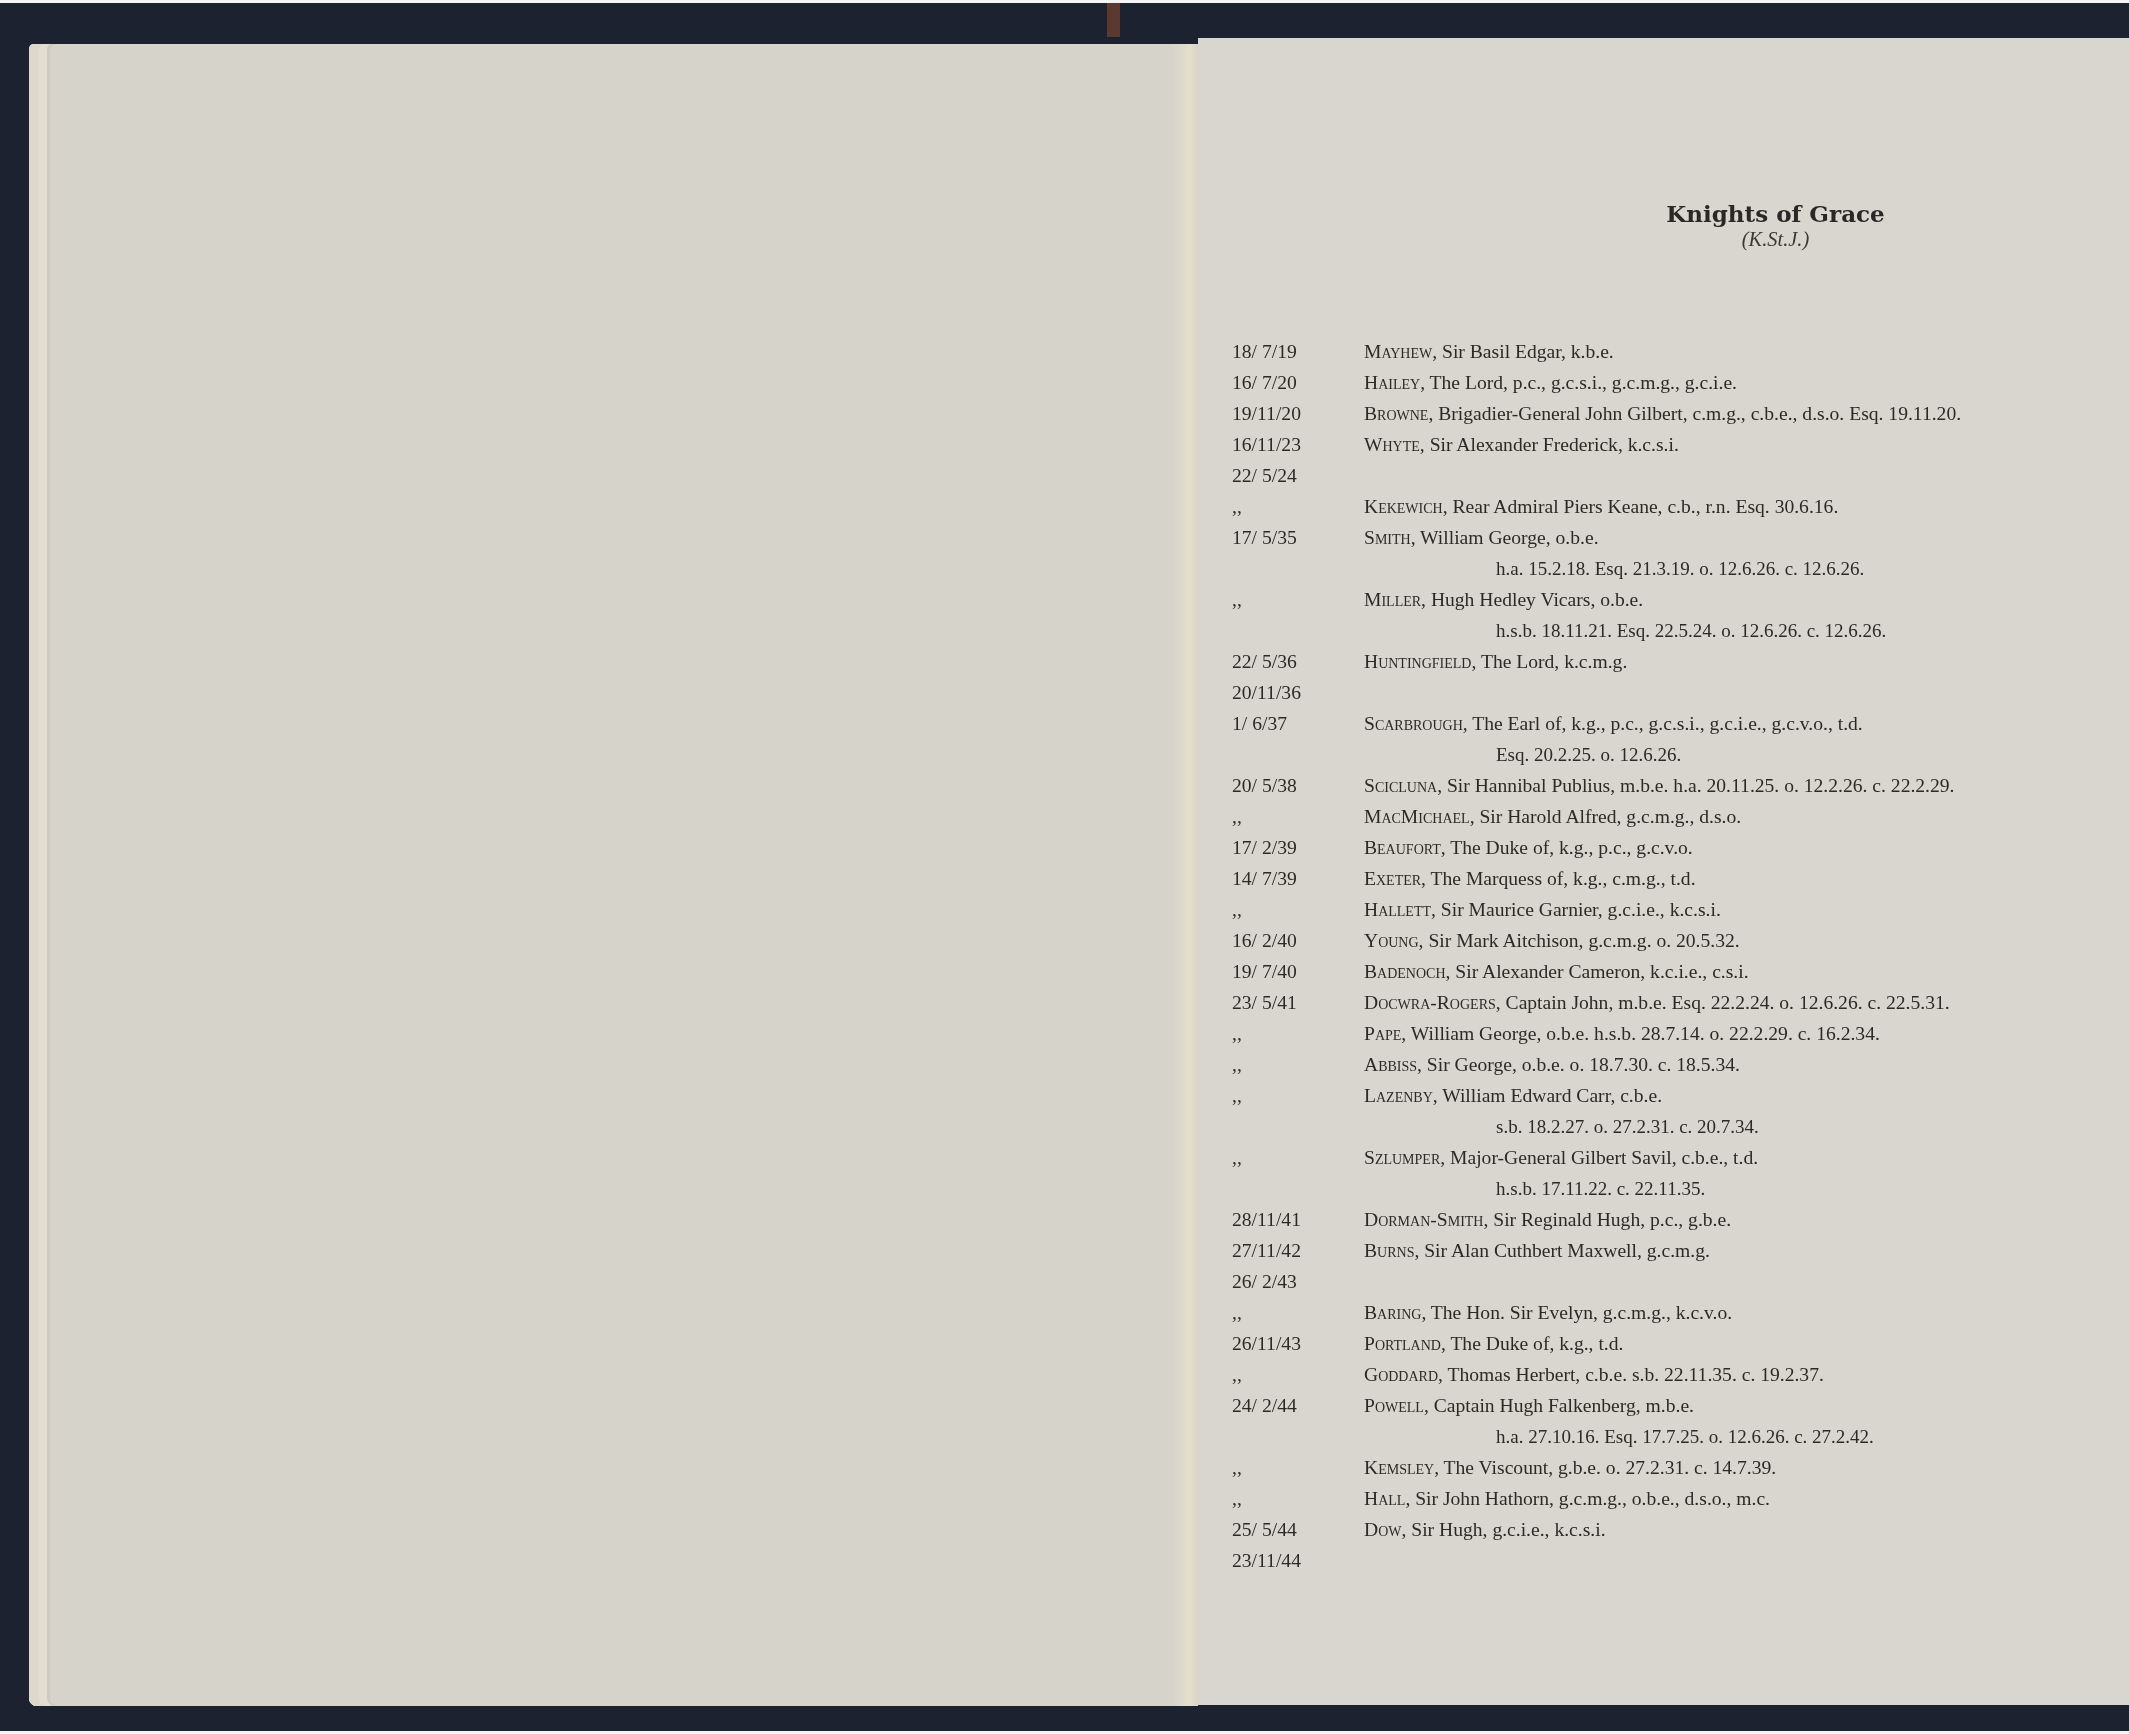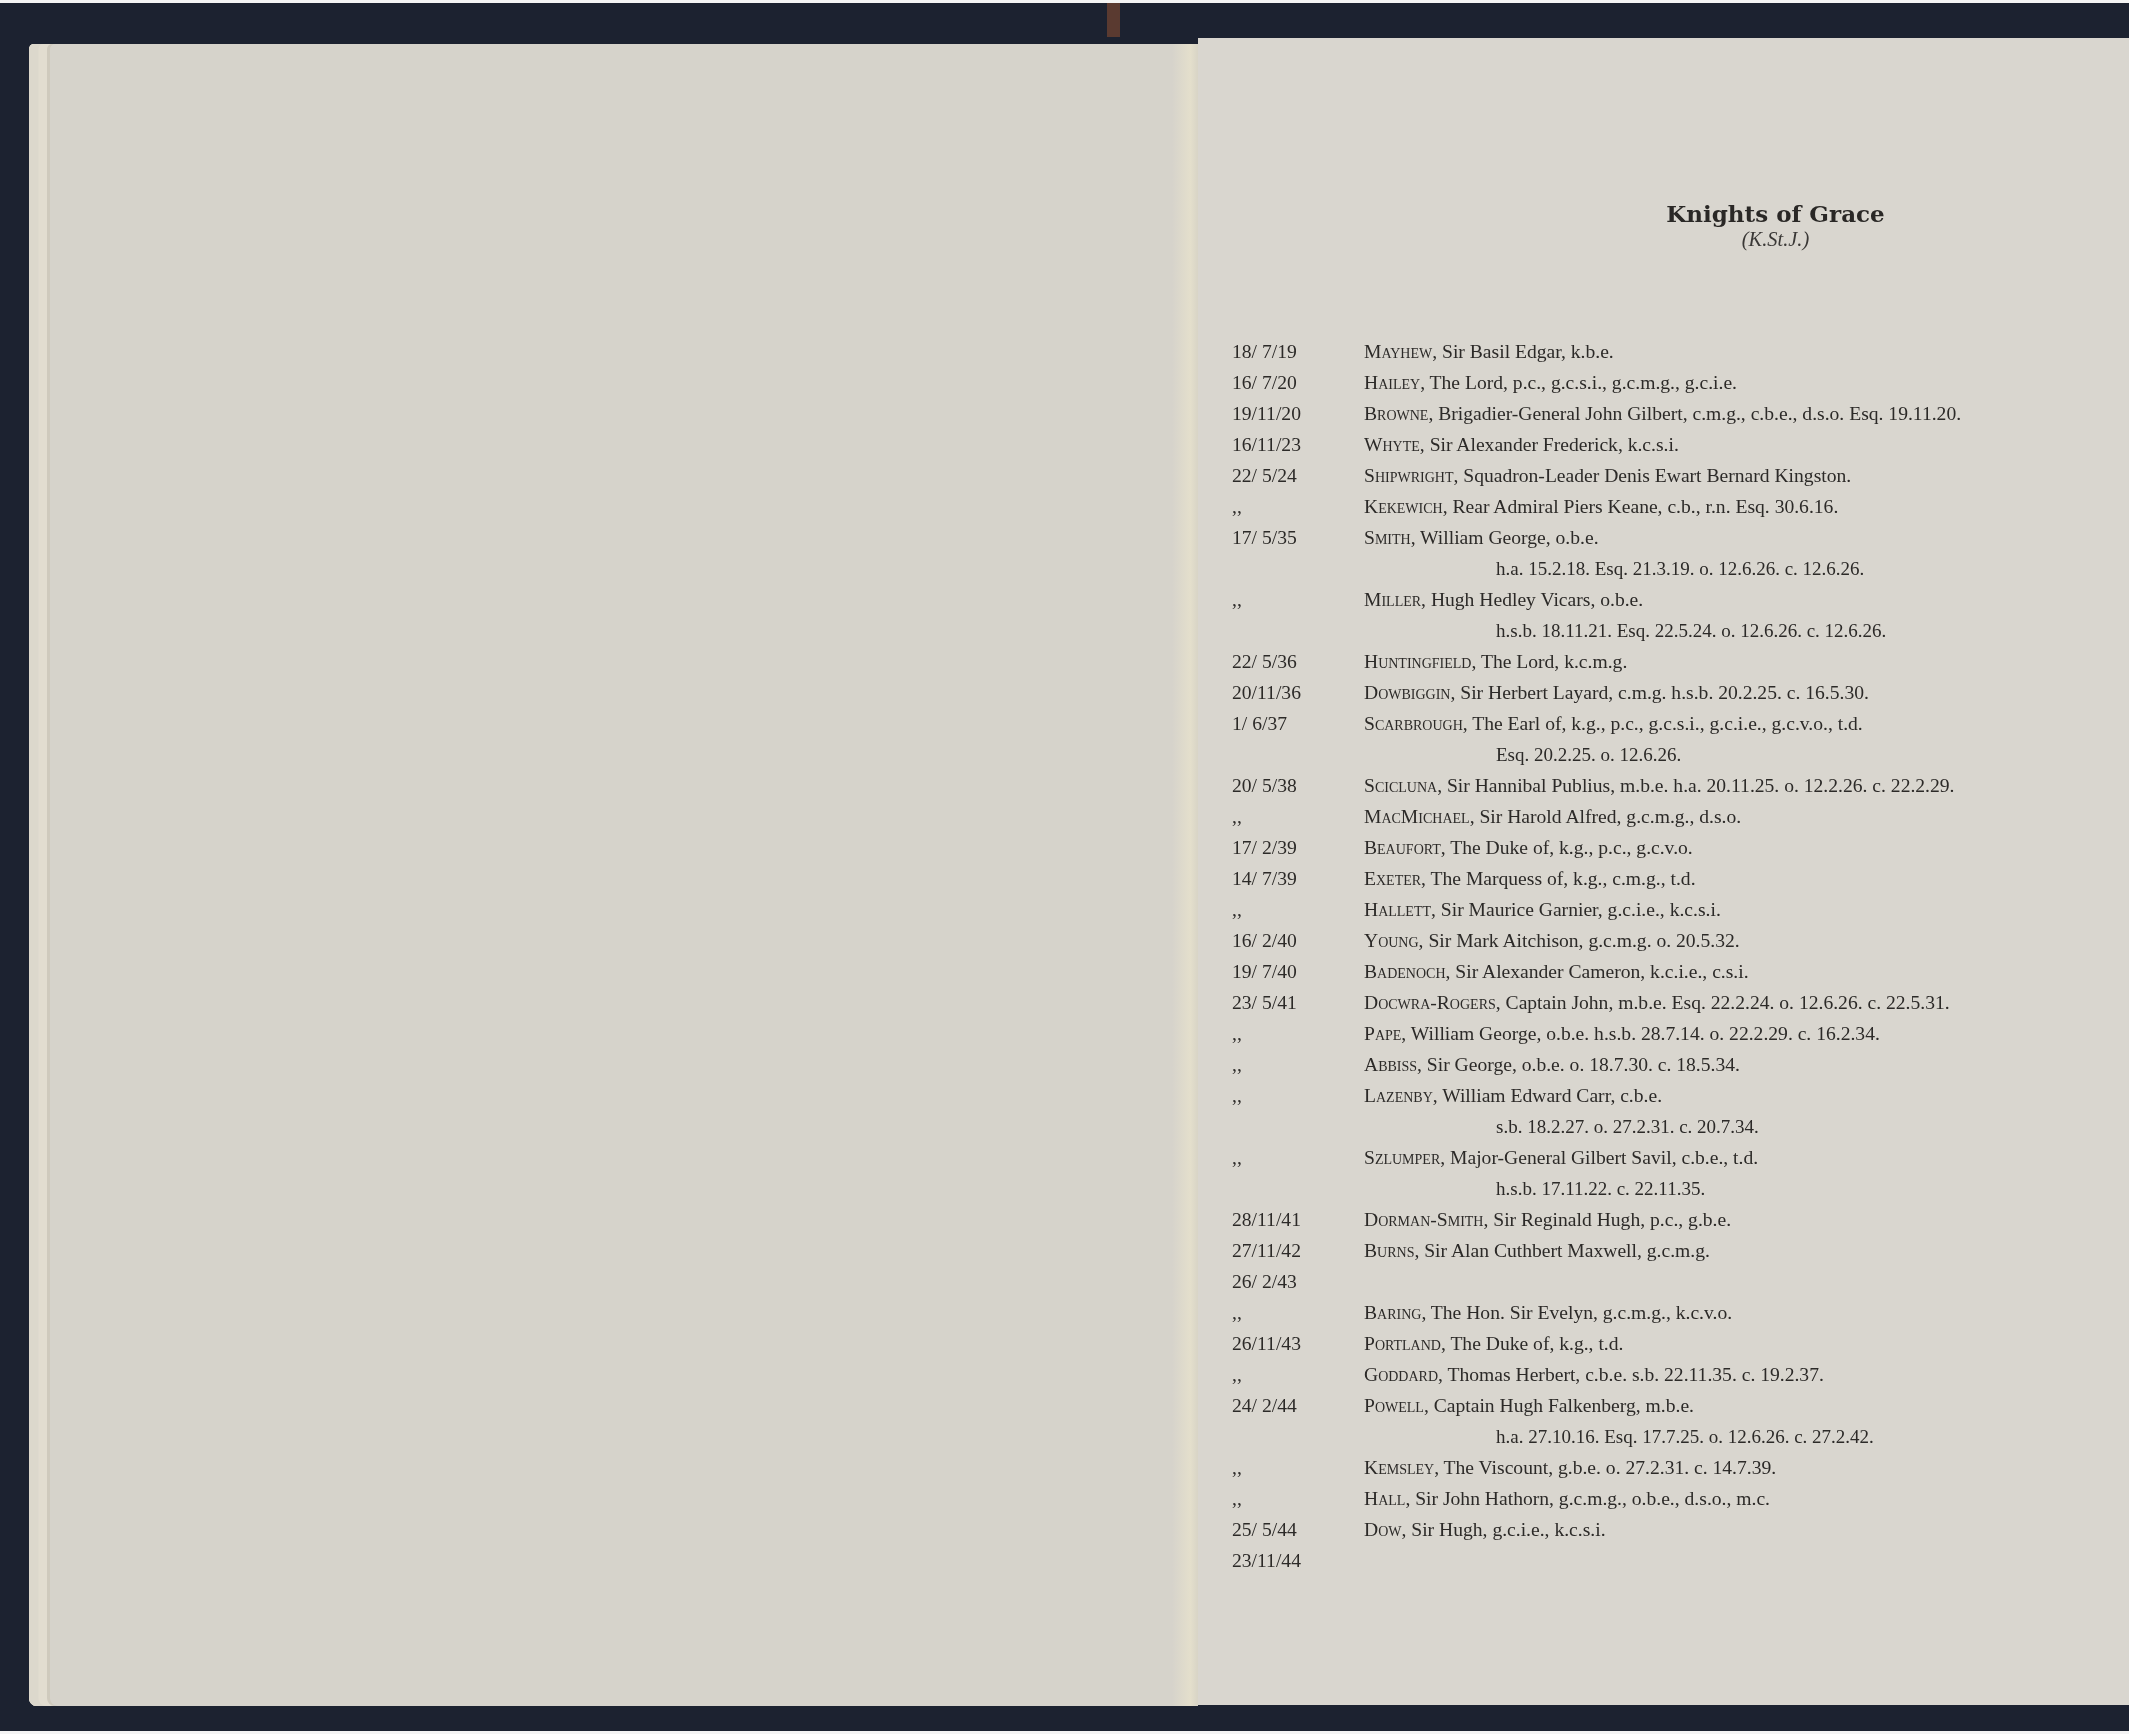--- a/index.html
+++ b/index.html
@@ -68,21 +68,20 @@
       <div class="row">
         <span class="date">19/11/20</span>
         <span class="entry"><span class="surname">Browne</span>, Brigadier-General John Gilbert, c.m.g., c.b.e., d.s.o. Esq. 19.11.20.</span>
       </div>
       <div class="row">
         <span class="date">16/11/23</span>
         <span class="entry"><span class="surname">Whyte</span>, Sir Alexander Frederick, k.c.s.i.</span>
       </div>
       <div class="row">
         <span class="date">22/ 5/24</span>
-        <span class="entry"><span class="surname">Shipwright</span>, Squadron-Leader Denis Ewart Bernard Kingston.</span>
       </div>
       <div class="row">
         <span class="date">,,</span>
         <span class="entry"><span class="surname">Kekewich</span>, Rear Admiral Piers Keane, c.b., r.n.  Esq. 30.6.16.</span>
       </div>
       <div class="row">
         <span class="date">17/ 5/35</span>
         <span class="entry"><span class="surname">Smith</span>, William George, o.b.e.</span>
       </div>
       <div class="row cont">
@@ -96,21 +95,20 @@
       <div class="row cont">
         <span class="date"></span>
         <span class="entry">h.s.b. 18.11.21.  Esq. 22.5.24.  o. 12.6.26.  c. 12.6.26.</span>
       </div>
       <div class="row">
         <span class="date">22/ 5/36</span>
         <span class="entry"><span class="surname">Huntingfield</span>, The Lord, k.c.m.g.</span>
       </div>
       <div class="row">
         <span class="date">20/11/36</span>
-        <span class="entry"><span class="surname">Dowbiggin</span>, Sir Herbert Layard, c.m.g.  h.s.b. 20.2.25.  c. 16.5.30.</span>
       </div>
       <div class="row">
         <span class="date">1/ 6/37</span>
         <span class="entry"><span class="surname">Scarbrough</span>, The Earl of, k.g., p.c., g.c.s.i., g.c.i.e., g.c.v.o., t.d.</span>
       </div>
       <div class="row cont">
         <span class="date"></span>
         <span class="entry">Esq. 20.2.25.  o. 12.6.26.</span>
       </div>
       <div class="row">

